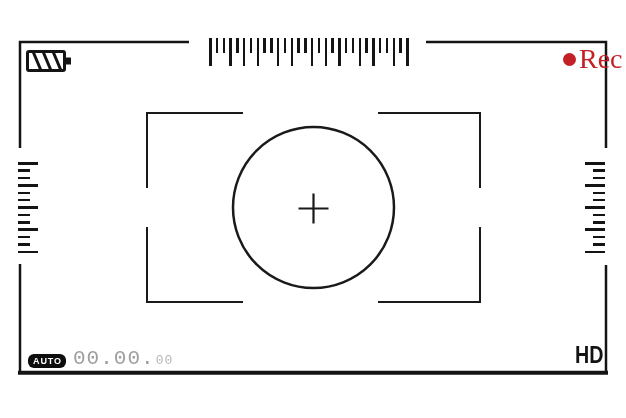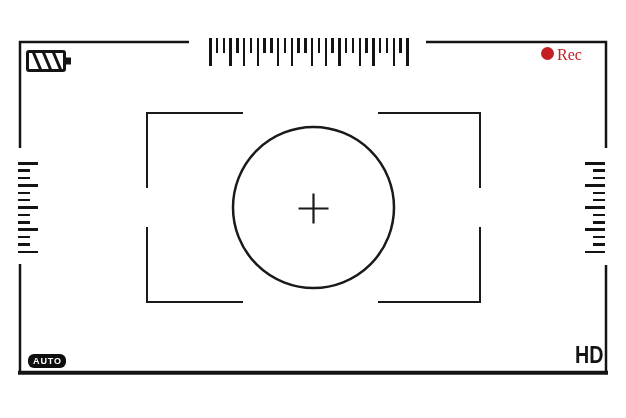--- a/index.html
+++ b/index.html
@@ -24,23 +24,23 @@
   .ruler-v .tick.short{width:12px;}
   .ruler-left{left:18px;top:162px;width:20px;height:91px;}
   .ruler-right{left:585px;top:162px;width:20px;height:91px;align-items:flex-end;}
   .ruler-top{left:209px;top:38px;width:200px;height:28px;}
 
   
   .battery{position:absolute;left:26px;top:50px;}
 
   
   .rec{
-    position:absolute;left:541px;top:47px;height:24px;
-    display:flex;align-items:flex-start;gap:3px;
-    color:#c32026;font-family:"Liberation Serif",serif;font-size:16px;line-height:1;
+    position:absolute;left:563px;top:47px;height:24px;
+    display:flex;align-items:center;gap:3px;
+    color:#c32026;font-family:"Liberation Serif",serif;font-size:28px;line-height:1;
   }
   .rec-dot{width:13px;height:13px;border-radius:50%;background:#c32026;flex:0 0 auto;}
 
   
   .auto-badge{
     position:absolute;left:28px;top:354px;
     background:#0d0d0d;color:#ffffff;
     font-size:9px;font-weight:bold;letter-spacing:0.9px;
     padding:3px 4px 2px 5px;border-radius:6px;line-height:1;
   }
@@ -157,16 +157,20 @@
       <div class="tick short"></div>
       <div class="tick long"></div>
     </div>
 
   <div class="rec">
     <span class="rec-dot"></span>
     <span>Rec</span>
   </div>
 
   <div class="auto-badge">AUTO</div>
+  <div class="counter">
+    <span class="counter-main">00.00.</span>
+    <span class="counter-small">00</span>
+  </div>
 
   <div class="hd">HD</div>
 
 </div>
 
 </body></html>

